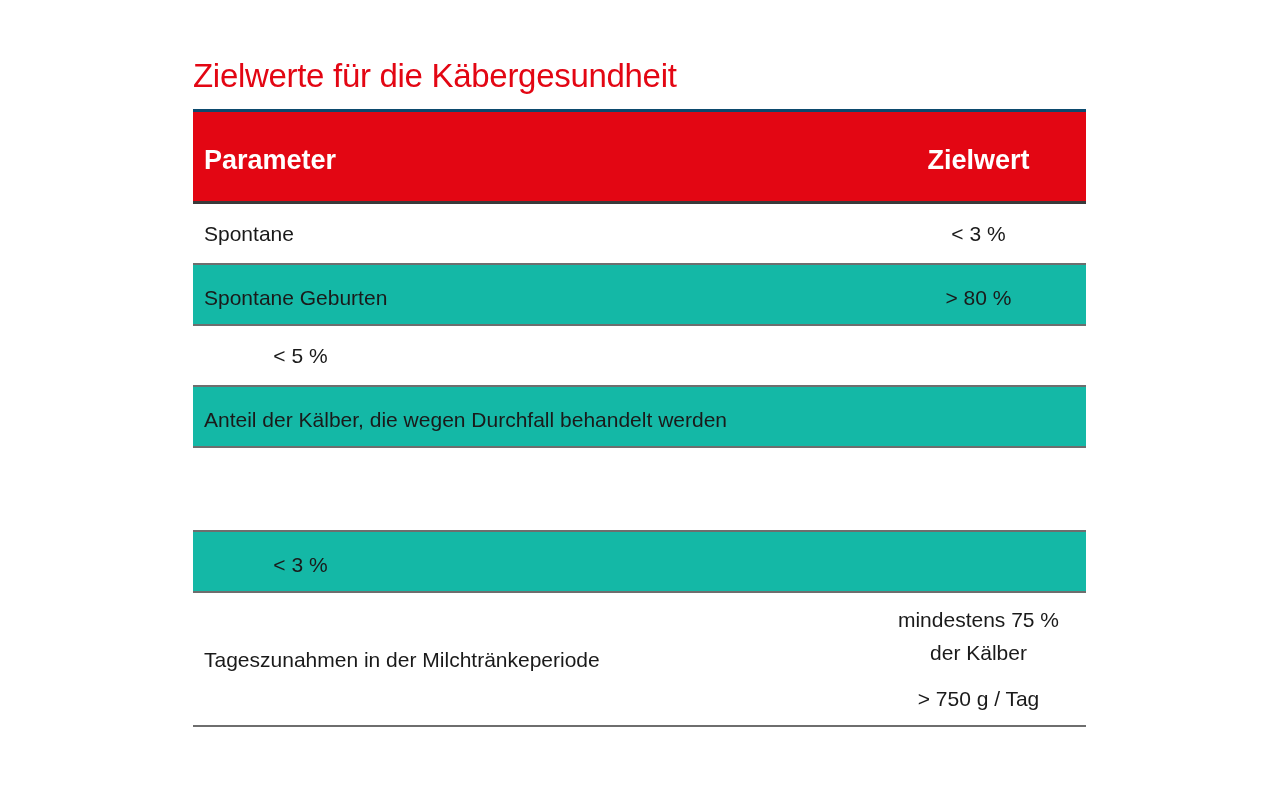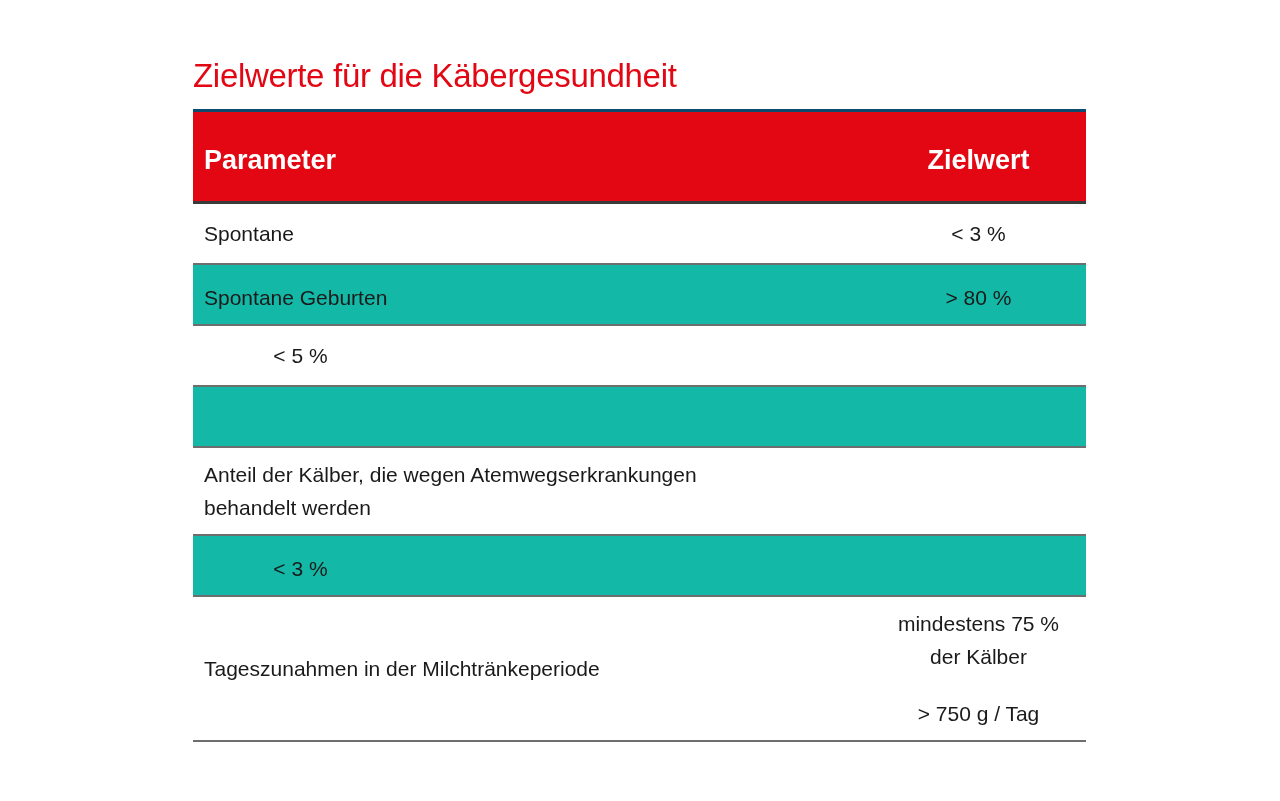--- a/index.html
+++ b/index.html
@@ -70,21 +70,21 @@
     text-align: left;
   }
   .col-value {
     flex: 0 0 215px;
     width: 215px;
     text-align: center;
     padding: 10px 0;
     line-height: 33px;
   }
   .value-para + .value-para {
-    margin-top: 24px;
+    margin-top: 13px;
   }
 </style>
 </head>
 <body>
 
 <div class="canvas">
   <div class="content">
     <h1 class="doc-title">Zielwerte für die Käbergesundheit</h1>
 
     <div class="zieltable">
@@ -104,23 +104,23 @@
             <div class="col-value">
               <div class="value-para">&gt; 80 %</div>
             </div>
           </div>
           <div class="row">
             <div class="col-value">
               <div class="value-para">&lt; 5 %</div>
             </div>
           </div>
           <div class="row shaded">
+            <div class="col-param">Anteil der Kälber, die wegen Durchfall behandelt werden</div>
           </div>
           <div class="row tall">
-            <div class="col-param">Anteil der Kälber, die wegen Atemwegserkrankungen<br>behandelt werden</div>
           </div>
           <div class="row shaded">
             <div class="col-value">
               <div class="value-para">&lt; 3 %</div>
             </div>
           </div>
           <div class="row xtall">
             <div class="col-param">Tageszunahmen in der Milchtränkeperiode</div>
             <div class="col-value">
               <div class="value-para">mindestens 75 %<br>der Kälber</div>

